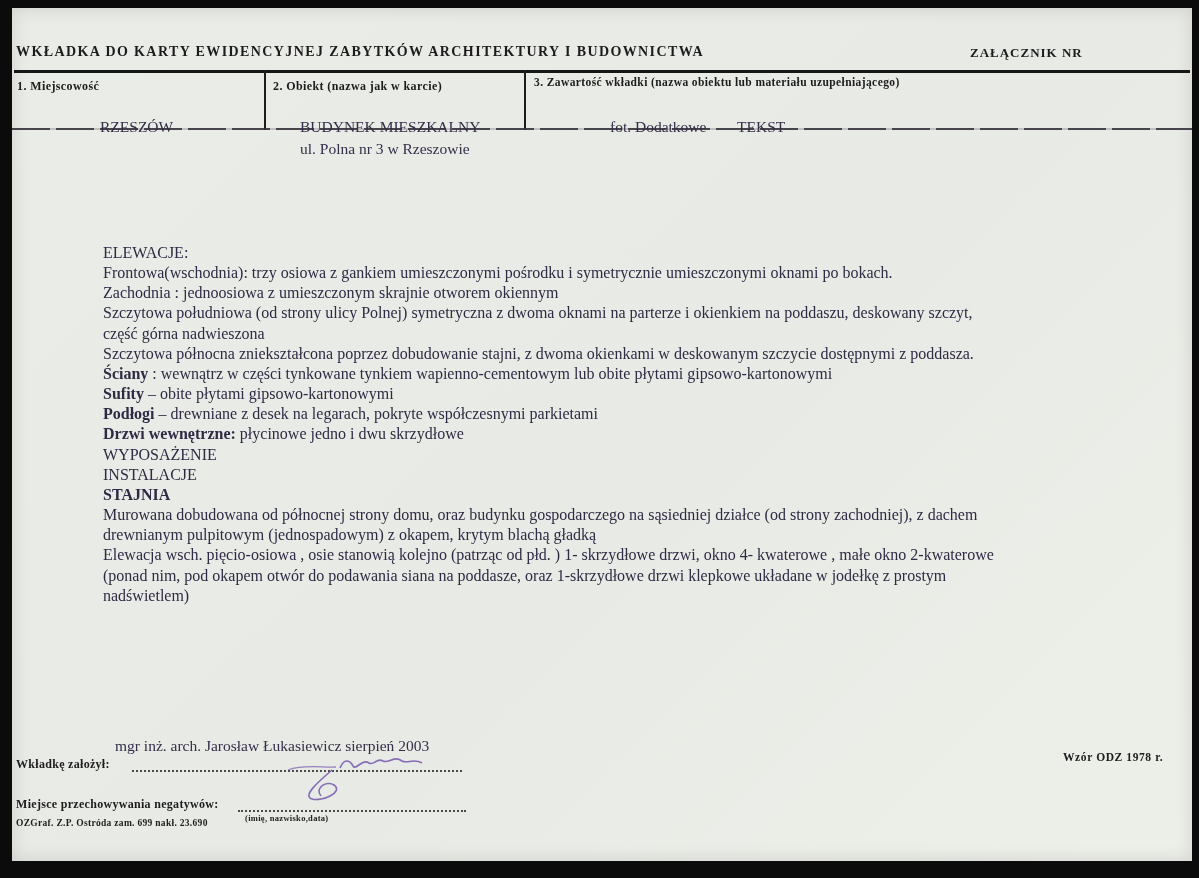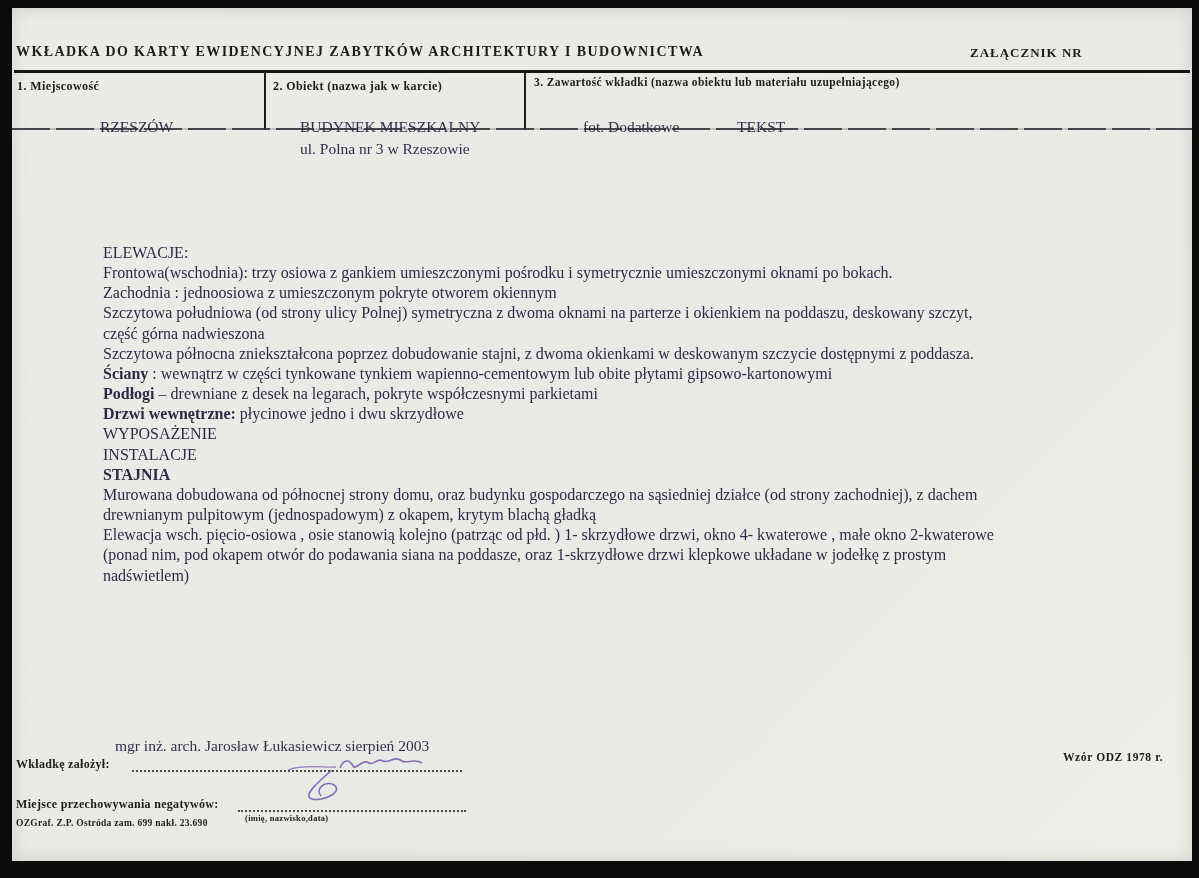--- a/index.html
+++ b/index.html
@@ -86,31 +86,32 @@
   <div class="abs col-label small print" style="left:522px; top:68px;">3. Zawartość wkładki (nazwa obiektu lub materiału uzupełniającego)</div>
 
   <div class="abs vline" style="left:252px; top:62px; height:60px;"></div>
   <div class="abs vline" style="left:512px; top:62px; height:60px;"></div>
 
   <div class="abs value-line" style="left:0px; top:120px; width:1180px;"></div>
 
   <div class="abs typed typed-value" style="left:88px; top:110px;">RZESZÓW</div>
   <div class="abs typed typed-value" style="left:288px; top:110px;">BUDYNEK MIESZKALNY</div>
   <div class="abs typed typed-value" style="left:288px; top:132px;">ul. Polna nr 3 w Rzeszowie</div>
-  <div class="abs typed typed-value" style="left:571px; top:110px;">fot. Dodatkowe</div>
+  <div class="abs typed typed-value" style="left:598px; top:110px;">fot. Dodatkowe</div>
   <div class="abs typed typed-value" style="left:725px; top:110px;">TEKST</div>
 
   <div class="abs body-block" style="left:91px; top:235px;">
       <div class="body-line"><span>ELEWACJE:</span></div>
       <div class="body-line"><span>Frontowa(wschodnia): trzy osiowa z gankiem umieszczonymi pośrodku i symetrycznie umieszczonymi oknami po bokach.</span></div>
-      <div class="body-line"><span>Zachodnia : jednoosiowa z umieszczonym pokryte otworem okiennym</span></div>
+      <div class="body-line"><span>Zachodnia : jednoosiowa z umieszczonym skrajnie otworem okiennym</span></div>
       <div class="body-line"><span>Szczytowa południowa (od strony ulicy Polnej) symetryczna z dwoma oknami na parterze i okienkiem na poddaszu, deskowany szczyt,</span></div>
       <div class="body-line"><span>część górna nadwieszona</span></div>
       <div class="body-line"><span>Szczytowa północna zniekształcona poprzez dobudowanie stajni, z dwoma okienkami w deskowanym szczycie dostępnymi z poddasza.</span></div>
       <div class="body-line"><span class="bold">Ściany</span><span> : wewnątrz w części tynkowane tynkiem wapienno-cementowym lub obite płytami gipsowo-kartonowymi</span></div>
+      <div class="body-line"><span class="bold">Sufity</span><span> – obite płytami gipsowo-kartonowymi</span></div>
       <div class="body-line"><span class="bold">Podłogi</span><span> – drewniane z desek na legarach, pokryte współczesnymi parkietami</span></div>
       <div class="body-line"><span class="bold">Drzwi wewnętrzne:</span><span> płycinowe jedno i dwu skrzydłowe</span></div>
       <div class="body-line"><span>WYPOSAŻENIE</span></div>
       <div class="body-line"><span>INSTALACJE</span></div>
       <div class="body-line"><span class="bold">STAJNIA</span><span></span></div>
       <div class="body-line"><span>Murowana dobudowana od północnej strony domu, oraz budynku gospodarczego na sąsiedniej działce (od strony zachodniej), z dachem</span></div>
       <div class="body-line"><span>drewnianym pulpitowym (jednospadowym) z okapem, krytym blachą gładką</span></div>
       <div class="body-line"><span>Elewacja wsch. pięcio-osiowa , osie stanowią kolejno (patrząc od płd. ) 1- skrzydłowe drzwi, okno 4- kwaterowe , małe okno 2-kwaterowe</span></div>
       <div class="body-line"><span>(ponad nim, pod okapem otwór do podawania siana na poddasze, oraz 1-skrzydłowe drzwi klepkowe układane w jodełkę z prostym</span></div>
       <div class="body-line"><span>nadświetlem)</span></div>

